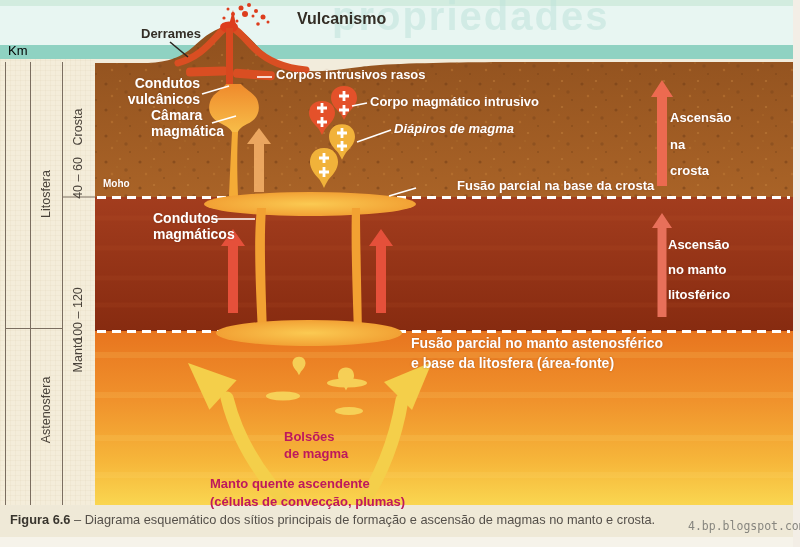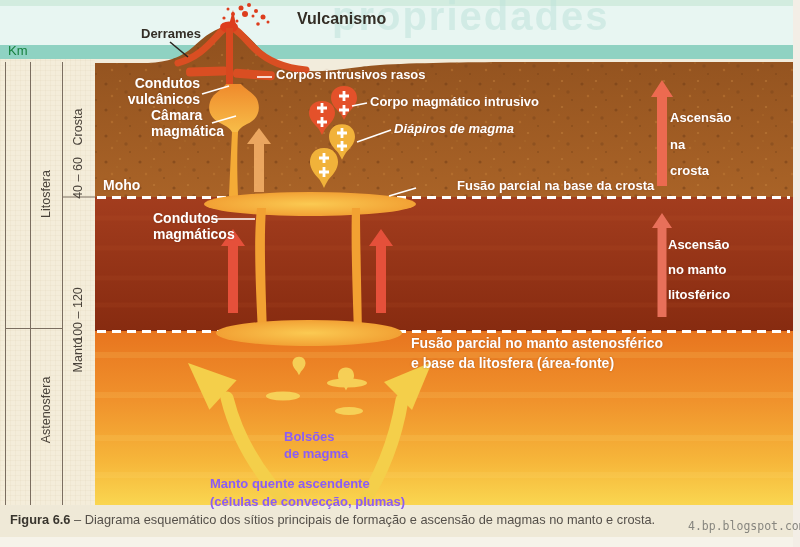--- a/index.html
+++ b/index.html
@@ -3,26 +3,26 @@
 <meta charset="utf-8">
 <style>
   html,body{margin:0;padding:0;background:#e9e4d6;}
   .page{position:relative;width:800px;height:547px;overflow:hidden;
         font-family:"Liberation Sans",sans-serif;background:#f2ecdc;}
   .page svg{position:absolute;left:0;top:0;}
   .lbl{position:absolute;white-space:pre-line;line-height:1.12;}
   .w{color:#ffffff;font-weight:700;font-size:14px;
      text-shadow:0 0 2px rgba(110,45,15,.45);}
   .d{color:#342e26;font-weight:600;font-size:13px;text-shadow:none;}
-  .soft{color:#8b5cf6;font-weight:600;font-size:13px;}
+  .soft{color:#be185d;font-weight:600;font-size:13px;}
   .rot{width:120px;text-align:center;transform:rotate(-90deg);
        transform-origin:center;color:#49423a;font-weight:400;font-size:12.5px;}
   .ghost{position:absolute;left:332px;top:-6px;font-size:40px;font-weight:700;
          letter-spacing:2px;color:#bfe3db;opacity:.55;}
-  .km{position:absolute;left:8px;top:43px;font-size:13px;color:#15803d;font-weight:400;}
+  .km{position:absolute;left:8px;top:43px;font-size:13px;color:#000000;font-weight:400;}
   .caption{position:absolute;left:10px;top:512px;width:770px;font-size:12.8px;
            color:#55504a;}
   .caption b{color:#39352e;font-weight:700;}
   .mark{position:absolute;left:688px;top:519px;font-size:11.5px;
         font-family:"DejaVu Sans Mono",monospace;color:#87867f;}
 </style>
 </head>
 <body>
 
 <div class="page">
@@ -211,21 +211,21 @@
 <div class="lbl d" style="left:265px;top:10px;font-size:16px;margin-left:32px;">Vulcanismo</div>
 <div class="lbl d" style="left:141px;top:27px;">Derrames</div>
 <div class="lbl w" style="left:126px;top:76px;width:74px;text-align:right;">Condutos
 vulcânicos</div>
 <div class="lbl w" style="left:151px;top:108px;">Câmara
 magmática</div>
 <div class="lbl w" style="left:276px;top:68px;font-size:13px;">Corpos intrusivos rasos</div>
 <div class="lbl w" style="left:370px;top:95px;font-size:13px;">Corpo magmático intrusivo</div>
 <div class="lbl w" style="left:394px;top:122px;font-size:13px;font-style:italic;">Diápiros de magma</div>
 <div class="lbl w" style="left:421px;top:179px;font-size:13px;padding-left:36px;">Fusão parcial na base da crosta</div>
-<div class="lbl w" style="left:103px;top:178px;font-size:14px;">Moho</div>
+<div class="lbl w" style="left:103px;top:178px;font-size:10px;">Moho</div>
 <div class="lbl w" style="left:153px;top:211px;">Condutos
 magmáticos</div>
 <div class="lbl w" style="left:670px;top:105px;font-size:13px;line-height:2.05;">Ascensão
 na
 crosta</div>
 <div class="lbl w" style="left:668px;top:233px;font-size:13px;line-height:1.92;">Ascensão
 no manto
 litosférico</div>
 <div class="lbl w" style="left:411px;top:334px;line-height:1.4;">Fusão parcial no manto astenosférico
 e base da litosfera (área-fonte)</div>

